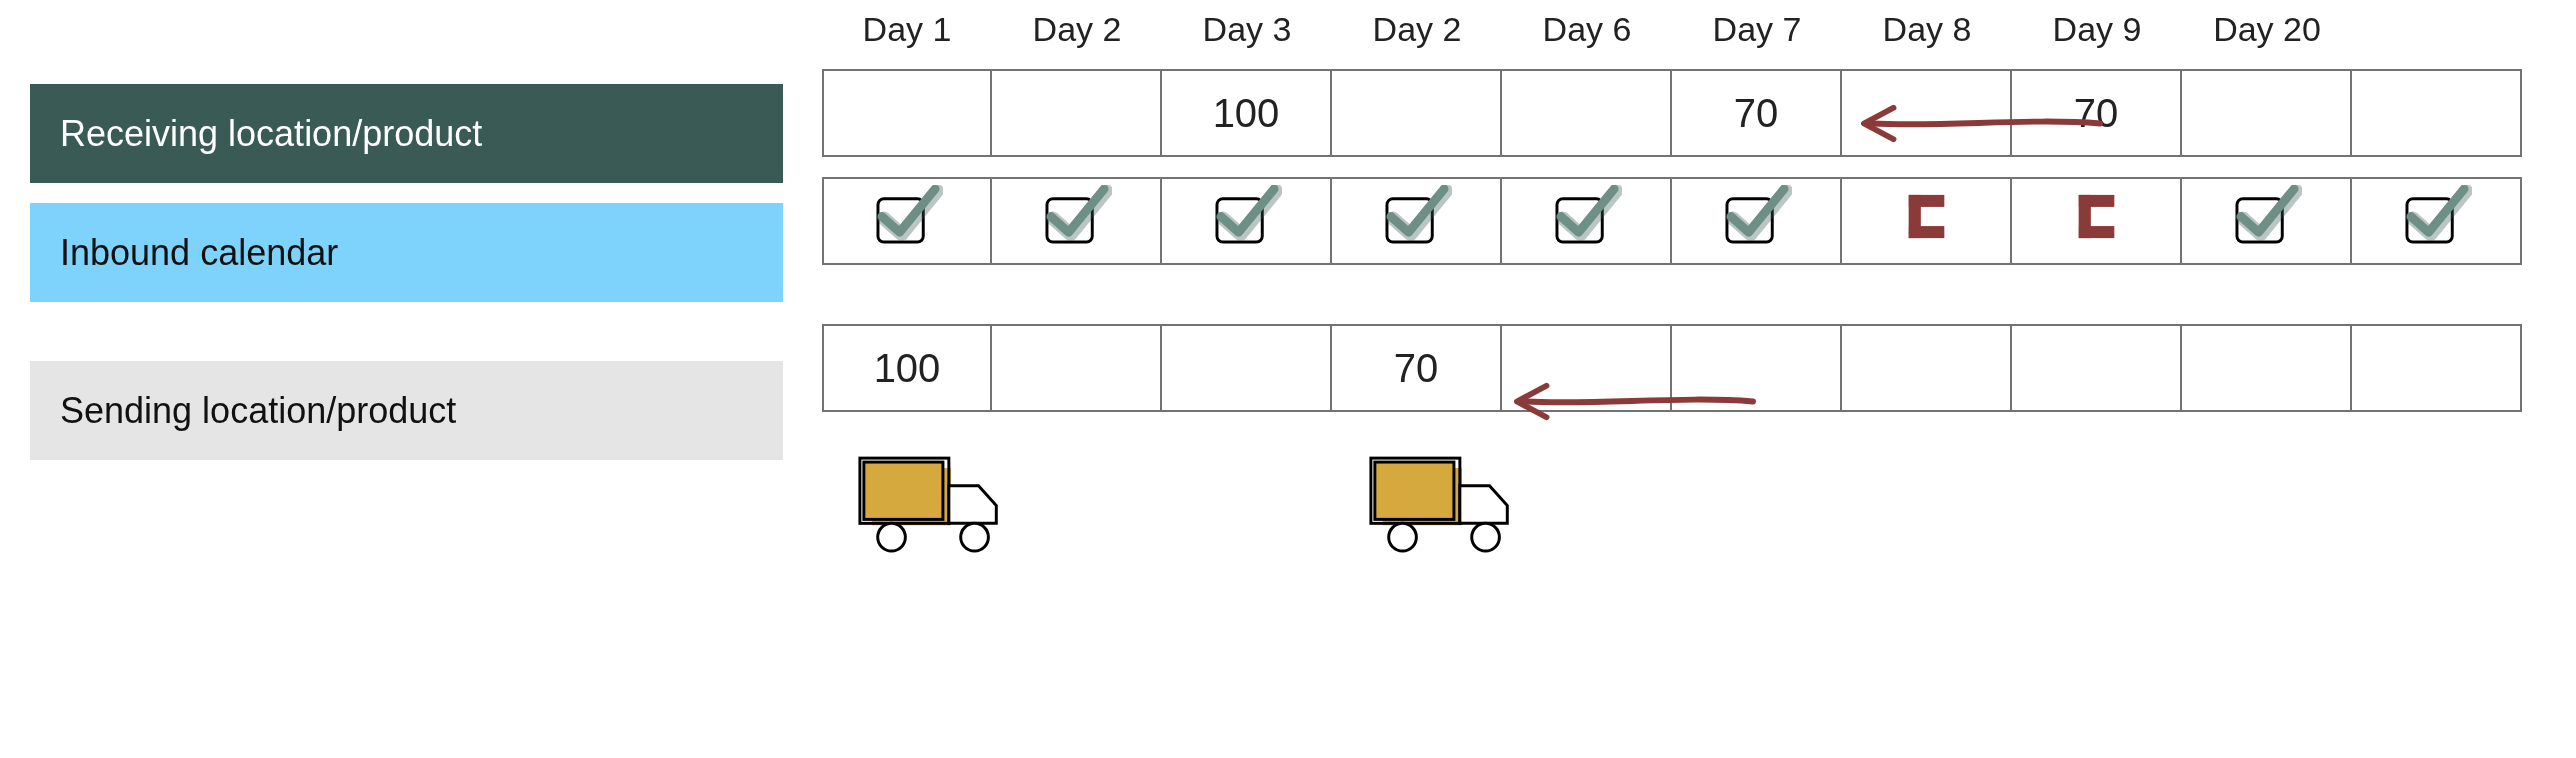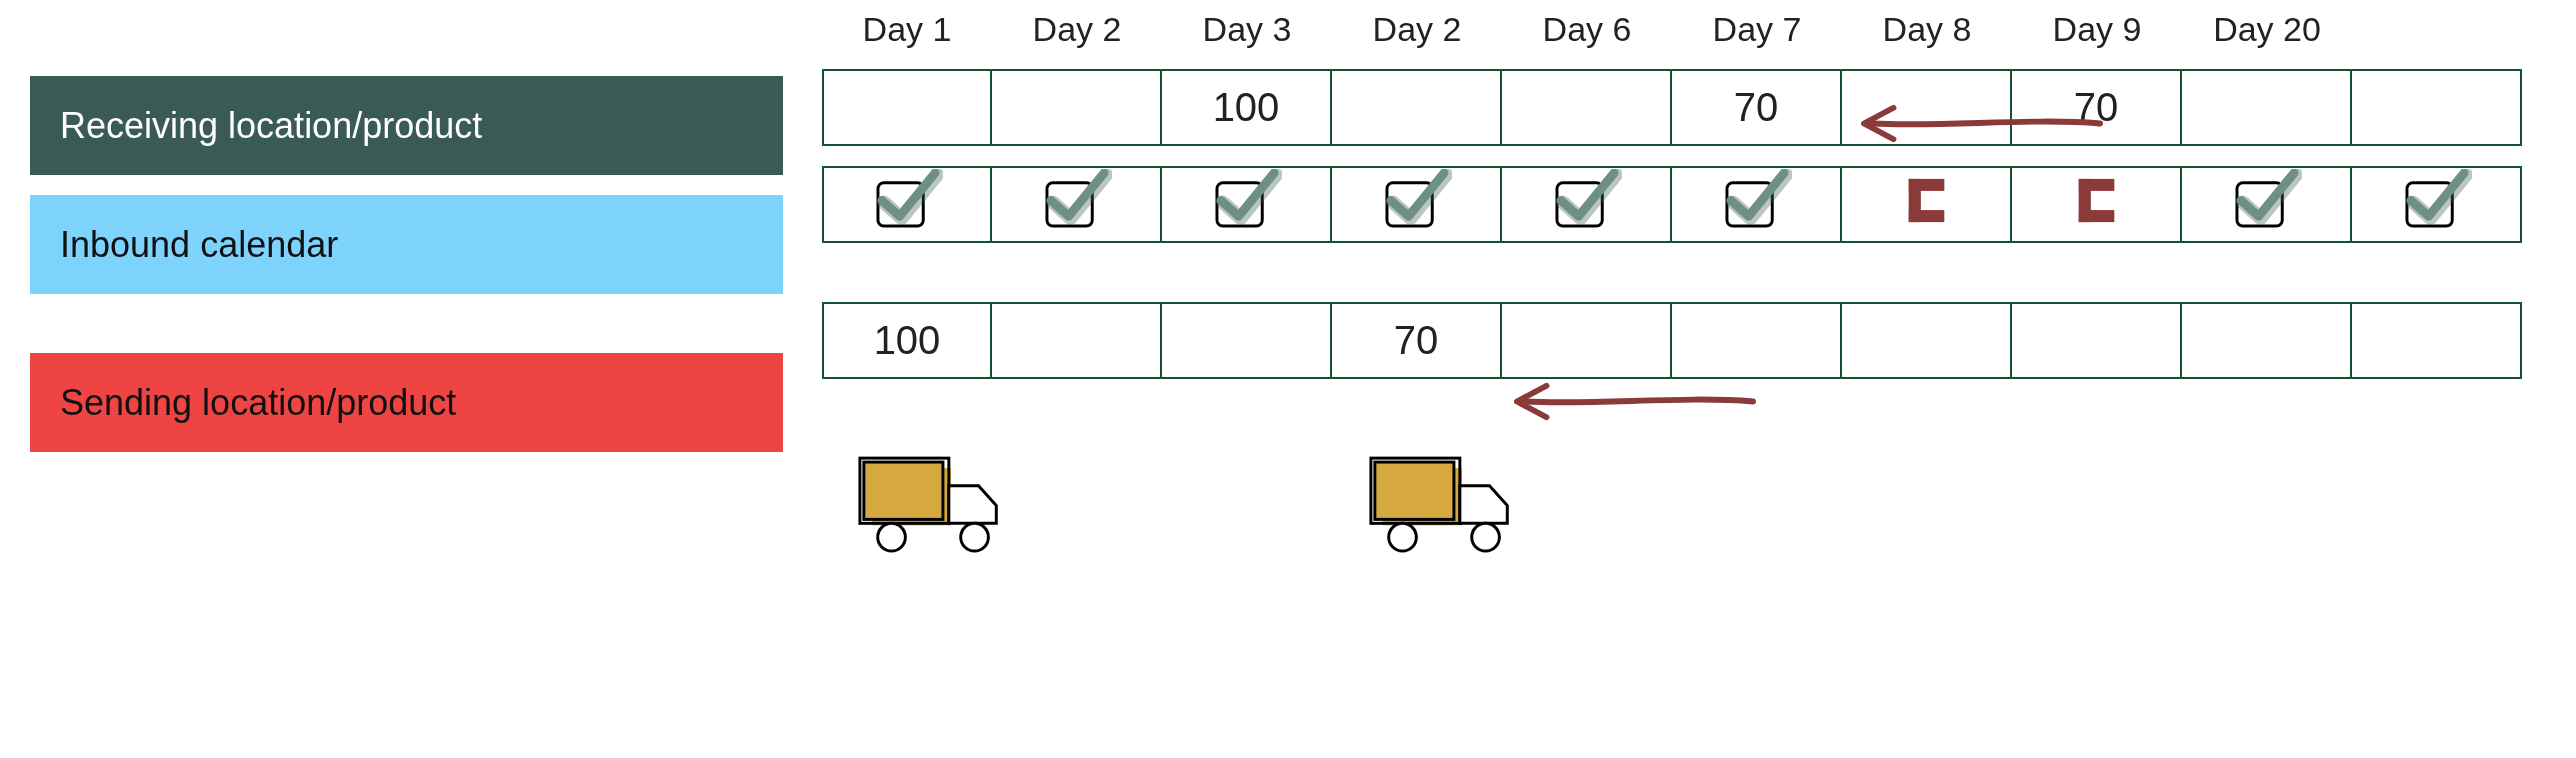--- a/index.html
+++ b/index.html
@@ -1,36 +1,36 @@
 <!DOCTYPE html>
 <html><head>
 <meta charset="utf-8">
 <style>
   html,body{margin:0;padding:0;background:#fff;font-family:"Segoe UI",Arial,sans-serif;color:#222;}
   .page{width:2576px;height:759px;position:relative;}
   .label-col{position:absolute;left:30px;width:753px;}
   .row-label{height:99px;display:flex;align-items:center;padding-left:30px;font-size:36px;color:#fff;box-sizing:border-box;}
   .row-label.dark{background:#3a5a56;}
   .row-label.mid{background:#7dd3fc;color:#111;}
-  .row-label.sand{background:#ef4444;color:#111;}
+  .row-label.sand{background:#e5e5e5;color:#111;}
   .grid{position:absolute;left:822px;top:0;}
   .hdr{height:59px;display:flex;}
   .hdr div{width:170px;text-align:center;font-size:34px;color:#222;line-height:59px;}
   .row{display:flex;}
-  .cell{width:170px;height:77px;box-sizing:border-box;border:2px solid #14532d;display:flex;align-items:center;justify-content:center;font-size:40px;position:relative;}
+  .cell{width:170px;height:88px;box-sizing:border-box;border:2px solid #737373;display:flex;align-items:center;justify-content:center;font-size:40px;position:relative;}
   .cell + .cell{border-left:none;}
   .truck{position:absolute;width:170px;height:109px;}
   .arrow-over{position:absolute;pointer-events:none;}
 </style>
 </head>
 <body>
 
 <div class="page">
 
-  <div class="label-col" style="top:76px;">
+  <div class="label-col" style="top:84px;">
     <div class="row-label dark">Receiving location/product</div>
     <div style="height:20px"></div>
     <div class="row-label mid">Inbound calendar</div>
     <div style="height:59px"></div>
     <div class="row-label sand">Sending location/product</div>
   </div>
 
   <div class="grid">
     <div class="hdr">
       <div>Day 1</div>

